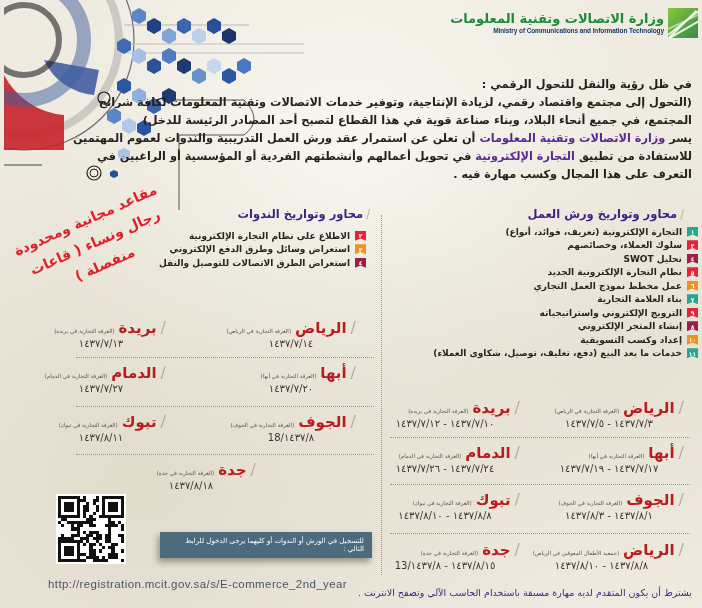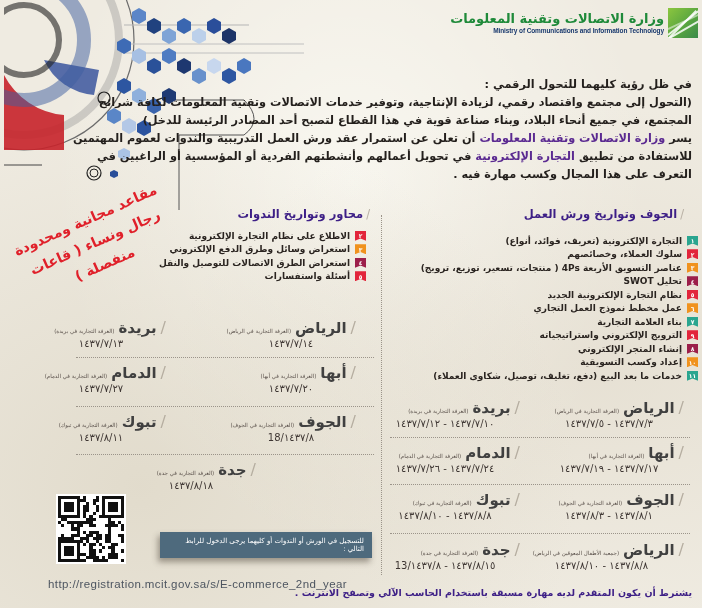--- a/index.html
+++ b/index.html
@@ -38,40 +38,40 @@
 
   
   .list { position: absolute; direction: rtl; list-style: none; }
   .list li { display: flex; align-items: center; gap: 5px; font-size: 9px; font-weight: bold; color: #2a2420; height: 13.5px; white-space: nowrap; }
   .badge { width: 11px; height: 10px; display: inline-flex; align-items: center; justify-content: center; font-size: 6px; color: #fff; font-weight: bold; flex: 0 0 11px; clip-path: polygon(0 0, 100% 0, 100% 100%, 50% 78%, 0 100%); }
 
   
   .city { position: absolute; direction: rtl; }
   .city-head { display: flex; align-items: baseline; gap: 4px; white-space: nowrap; }
   .city-head .slash { color: #b5ada0; font-size: 16px; font-weight: normal; }
-  .city-name { font-size: 15px; font-weight: bold; color: #404040; }
+  .city-name { font-size: 15px; font-weight: bold; color: #b91c1c; }
   .city-venue { font-size: 5.5px; color: #5a514b; }
   .city-date { font-family: "DejaVu Sans", sans-serif; font-size: 10px; color: #3e3633; letter-spacing: 0.6px; margin-top: 1px; white-space: nowrap; direction: rtl; text-align: center; }
 
   .dotline { position: absolute; border-top: 1px dotted #9b948a; height: 0; }
   .vdots { position: absolute; border-left: 1px dotted #9b948a; width: 0; }
 
   
   .promo { position: absolute; left: 6px; top: 206px; width: 170px; transform: rotate(-24deg); transform-origin: center center; direction: rtl; text-align: center; color: #e0202a; font-weight: bold; font-size: 14px; line-height: 24px; }
 
   
   .qr { position: absolute; left: 52px; top: 494px; width: 70px; height: 70px; background: #fff; padding: 2px; }
   .qr-grid { width: 100%; height: 100%; display: grid; grid-template-columns: repeat(21, 1fr); grid-template-rows: repeat(21, 1fr); }
   .qr-grid i { background: #111; }
 
   
   .reg-banner { position: absolute; left: 156px; top: 532px; width: 212px; height: 26px; background: #4e6a7d; color: #fff; direction: rtl; font-size: 7px; display: flex; align-items: center; padding: 0 8px; box-shadow: -2px 4px 6px rgba(60,50,40,0.45); }
   .reg-url { position: absolute; left: 44px; top: 578px; font-family: "Liberation Sans", sans-serif; font-size: 11.5px; color: #4d5560; letter-spacing: 0.4px; }
 
-  .note { position: absolute; right: 14px; top: 587px; direction: rtl; font-size: 9.5px; font-weight: bold; color: #3d1f86; white-space: nowrap; }
+  .note { position: absolute; right: 14px; top: 587px; direction: rtl; font-size: 9.5px; font-weight: normal; color: #3d1f86; white-space: nowrap; }
 </style>
 </head>
 <body>
 
 <div class="canvas">
 
   <svg class="deco" viewBox="0 0 300 240">
     <circle cx="20" cy="40" r="110" fill="none" stroke="#6b6b6b" stroke-width="1.2"></circle>
     <circle cx="20" cy="40" r="95" fill="none" stroke="#8a8a8a" stroke-width="8" opacity="0.35"></circle>
     <path d="M 0 75 A 75 75 0 0 0 60 115 L 60 150 L 0 150 Z" fill="#c7222a" opacity="0.9"></path>
@@ -122,56 +122,52 @@
     </div>
     <div class="logo-mark">
       <span style="top:26px; transform: rotate(-38deg);"></span>
       <span style="top:30px; transform: rotate(-30deg);"></span>
       <span style="top:30px; transform: rotate(-45deg);"></span>
       <span style="top:20px; transform: rotate(-25deg); opacity:.6"></span>
     </div>
   </div>
 
   <div class="intro">
-    <p>في ظل رؤية كليهما للتحول الرقمي :</p>
+    <p>في ظل رؤية والنقل للتحول الرقمي :</p>
     <p>(التحول إلى مجتمع واقتصاد رقمي، لزيادة الإنتاجية، وتوفير خدمات الاتصالات وتقنية المعلومات لكافة شرائح المجتمع، في جميع أنحاء البلاد، وبناء صناعة قوية في هذا القطاع لتصبح أحد المصادر الرئيسة للدخل)</p>
     <p>
       <span>يسر</span>
       <span class="hl">وزارة الاتصالات وتقنية المعلومات</span>
       <span>أن تعلن عن استمرار عقد ورش العمل التدريبية والندوات لعموم المهتمين للاستفادة من تطبيق</span>
       <span class="hl">التجارة الإلكترونية</span>
       <span>في تحويل أعمالهم وأنشطتهم الفردية أو المؤسسية أو الراغبين في التعرف على هذا المجال وكسب مهارة فيه .</span>
     </p>
   </div>
 
   <div class="promo">
     <div>مقاعد مجانية ومحدودة</div>
     <div>رجال ونساء ( قاعات منفصلة )</div>
   </div>
 
   <div class="vdots" style="left:377px; top:215px; height:360px;"></div>
 
   <div class="sec-title" style="right:22px; top:207px;">
-    <span class="slash">/</span><span>الجوف وتواريخ ورش العمل</span>
-  </div>
-
-  <ul class="list" style="right:8px; top:225px;margin-top:9px;">
+    <span class="slash">/</span><span>محاور وتواريخ ورش العمل</span>
+  </div>
+
+  <ul class="list" style="right:8px; top:225px;">
     <li>
         <span class="badge" style="background:#2aa58f">١</span>
         <span>التجارة الإلكترونية (تعريف، فوائد، أنواع)</span>
       </li>
     <li>
         <span class="badge" style="background:#e2253b">٢</span>
         <span>سلوك العملاء، وخصائصهم</span>
       </li>
     <li>
-        <span class="badge" style="background:#f0921e">٣</span>
-        <span>عناصر التسويق الأربعة 4Ps ( منتجات، تسعير، توزيع، ترويج)</span>
-      </li>
-    <li>
         <span class="badge" style="background:#9c1f4a">٤</span>
         <span>تحليل SWOT</span>
       </li>
     <li>
         <span class="badge" style="background:#e2253b">٥</span>
         <span>نظام التجارة الإلكترونية الجديد</span>
       </li>
     <li>
         <span class="badge" style="background:#f0921e">٦</span>
         <span>عمل مخطط نموذج العمل التجاري</span>
@@ -279,24 +275,20 @@
         <span>الاطلاع على نظام التجارة الإلكترونية</span>
       </li>
     <li>
         <span class="badge" style="background:#f0921e">٣</span>
         <span>استعراض وسائل وطرق الدفع الإلكتروني</span>
       </li>
     <li>
         <span class="badge" style="background:#9c1f4a">٤</span>
         <span>استعراض الطرق الاتصالات للتوصيل والنقل</span>
       </li>
-    <li>
-        <span class="badge" style="background:#e2253b">٥</span>
-        <span>أسئلة واستفسارات</span>
-      </li>
   </ul>
 
   <div class="city" style="right:350px; top:318px; width:130px;">
     <div class="city-head">
         <span class="slash">/</span>
         <span class="city-name">الرياض</span>
         <span class="city-venue">(الغرفة التجارية في الرياض)</span>
       </div>
     <div class="city-date">١٤٣٧/٧/١٤</div>
   </div>

